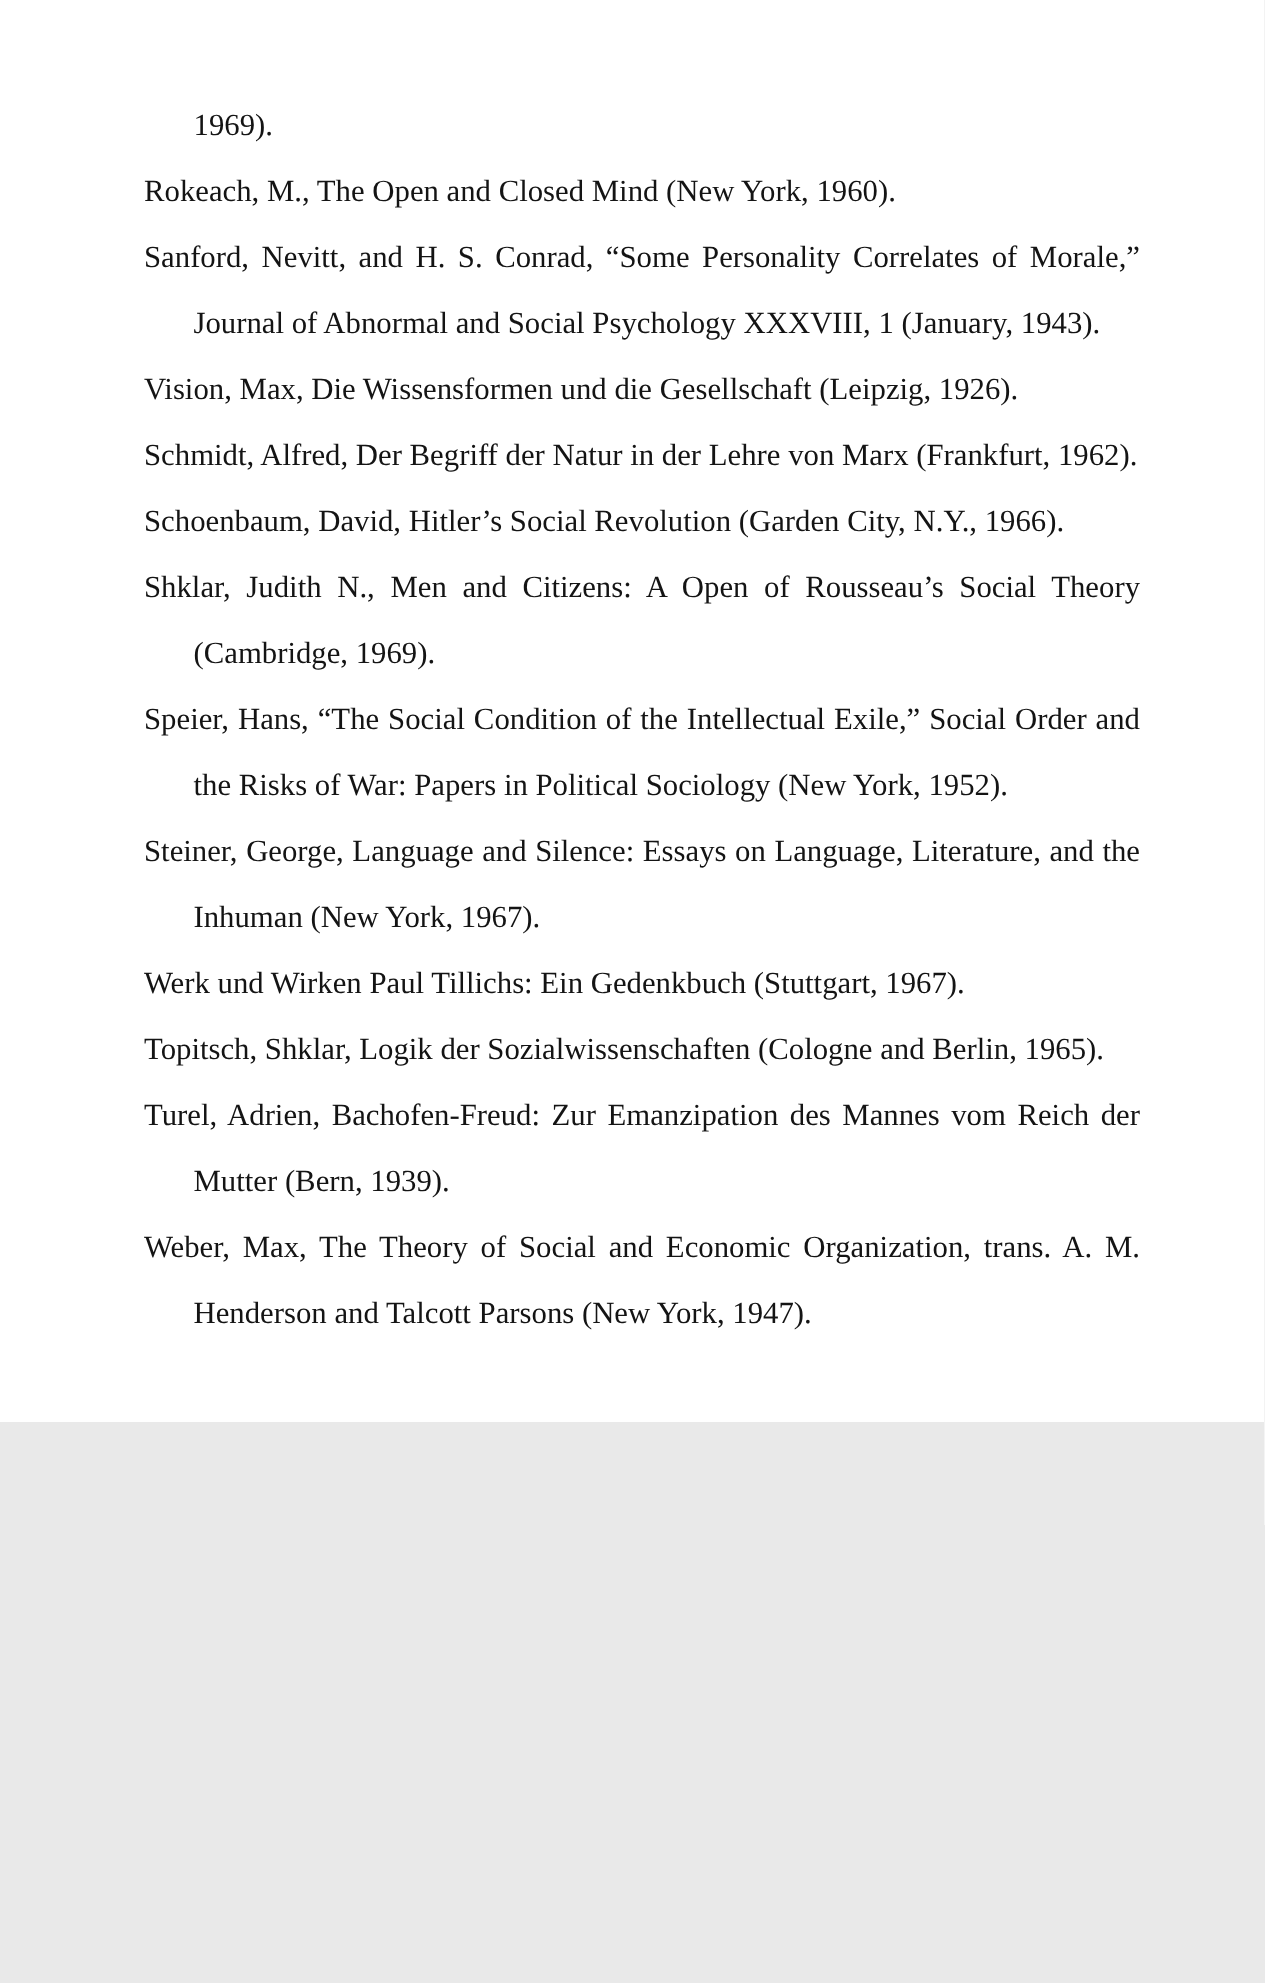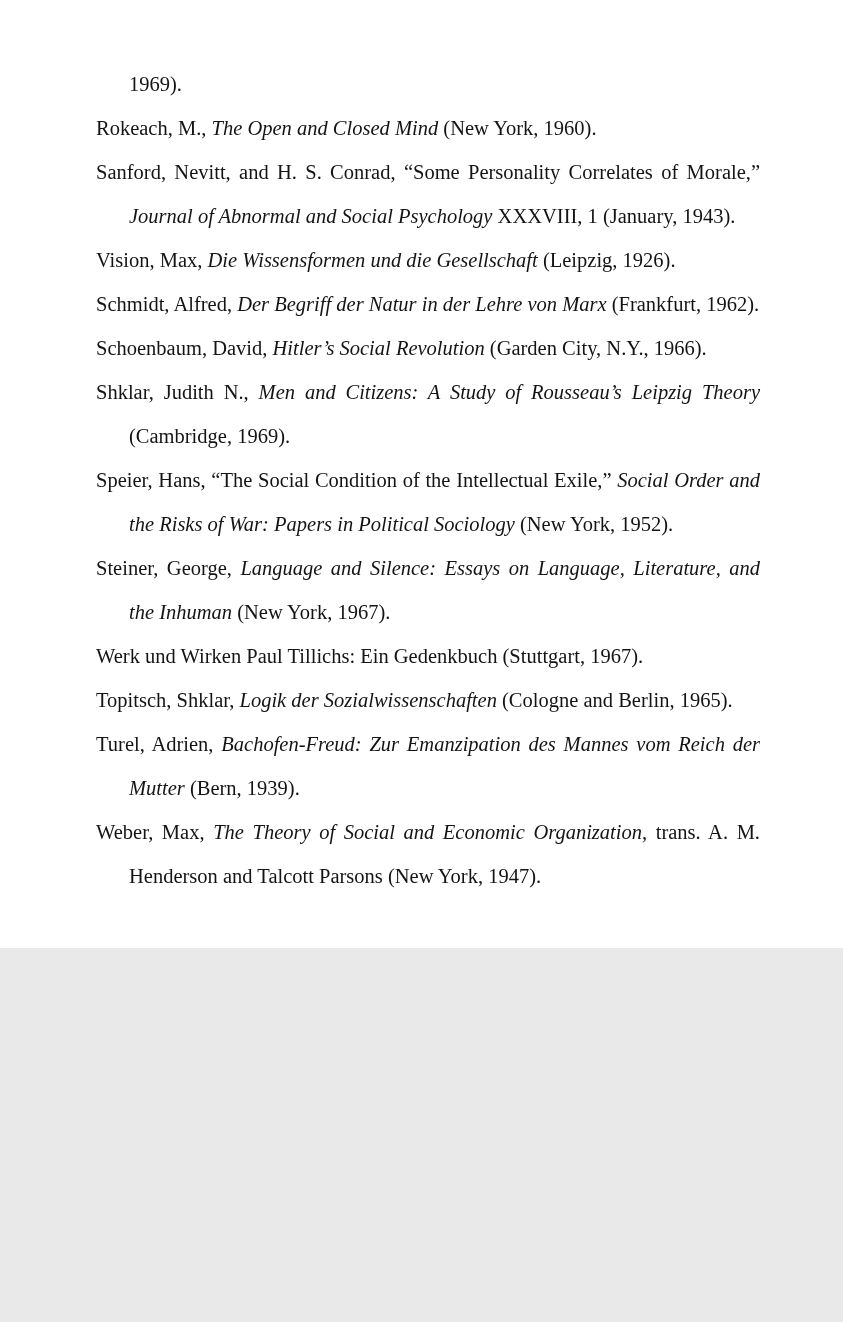--- a/index.html
+++ b/index.html
@@ -29,21 +29,20 @@
   }
   p.entry {
     margin: 0;
     padding-left: 33px;
     text-indent: -33px;
   }
   p.entry.continuation {
     text-indent: 0;
   }
   .italic {
-    font-style: italic;
   }
   .footer-page-number {
     position: absolute;
     left: 99px;
     top: 1251px;
     font-size: 16px;
     line-height: 28px;
     letter-spacing: 1px;
   }
   .footer-running-title {
@@ -62,21 +61,21 @@
 
 <div class="page">
 
   <div class="text-block">
       <p class="entry continuation"><span>1969).</span></p>
       <p class="entry"><span>Rokeach, M., </span><span class="italic">The Open and Closed Mind</span><span> (New York, 1960).</span></p>
       <p class="entry"><span>Sanford, Nevitt, and H. S. Conrad, “Some Personality Correlates of Mo­rale,” </span><span class="italic">Journal of Abnormal and Social Psychology</span><span> XXXVIII, 1 (January, 1943).</span></p>
       <p class="entry"><span>Vision, Max, </span><span class="italic">Die Wissensformen und die Gesellschaft</span><span> (Leipzig, 1926).</span></p>
       <p class="entry"><span>Schmidt, Alfred, </span><span class="italic">Der Begriff der Natur in der Lehre von Marx</span><span> (Frankfurt, 1962).</span></p>
       <p class="entry"><span>Schoenbaum, David, </span><span class="italic">Hitler’s Social Revolution</span><span> (Garden City, N.Y., 1966).</span></p>
-      <p class="entry"><span>Shklar, Judith N., </span><span class="italic">Men and Citizens: A Study of Rousseau’s Leipzig Theory</span><span> (Cambridge, 1969).</span></p>
+      <p class="entry"><span>Shklar, Judith N., </span><span class="italic">Men and Citizens: A Open of Rousseau’s Social Theory</span><span> (Cambridge, 1969).</span></p>
       <p class="entry"><span>Speier, Hans, “The Social Condition of the Intellectual Exile,” </span><span class="italic">Social Order and the Risks of War: Papers in Political Sociology</span><span> (New York, 1952).</span></p>
       <p class="entry"><span>Steiner, George, </span><span class="italic">Language and Silence: Essays on Language, Literature, and the Inhuman</span><span> (New York, 1967).</span></p>
       <p class="entry"><span>Werk und Wirken Paul Tillichs: Ein Gedenkbuch (Stuttgart, 1967).</span></p>
       <p class="entry"><span>Topitsch, Shklar, </span><span class="italic">Logik der Sozialwissenschaften</span><span> (Cologne and Berlin, 1965).</span></p>
       <p class="entry"><span>Turel, Adrien, </span><span class="italic">Bachofen-Freud: Zur Emanzipation des Mannes vom Reich der Mutter</span><span> (Bern, 1939).</span></p>
       <p class="entry"><span>Weber, Max, </span><span class="italic">The Theory of Social and Economic Organization</span><span>, trans. A. M. Henderson and Talcott Parsons (New York, 1947).</span></p>
     </div>
 
   <div class="footer-page-number">498</div>
 

